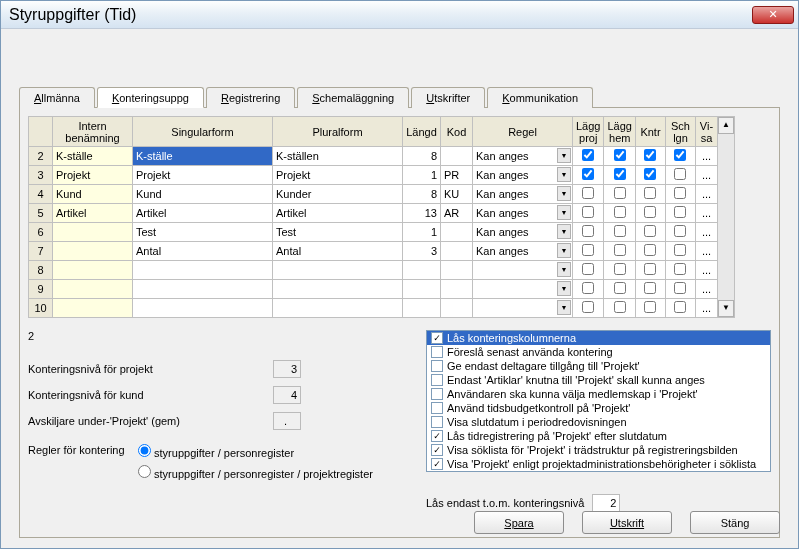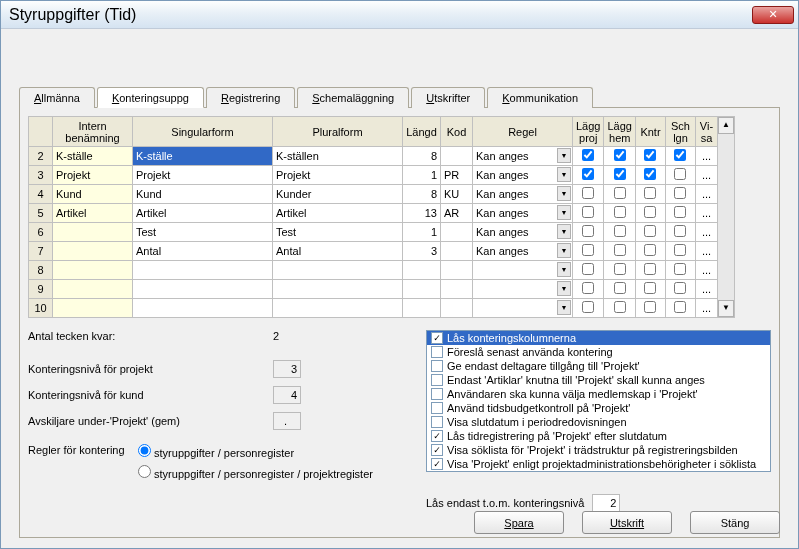--- a/index.html
+++ b/index.html
@@ -240,21 +240,20 @@
         <div class="scroll-vert">
           <div class="scroll-up">▲</div>
           <div class="scroll-track"></div>
           <div class="scroll-down">▼</div>
         </div>
       </div>
 
       <div class="lower">
         <div class="lower-left">
           <div class="field-row">
-            <label>Antal tecken kvar:</label>
             <span>2</span>
           </div>
           <div style="height:10px"></div>
           <div class="field-row">
             <label>Konteringsnivå för projekt</label>
             <input type="text" readonly="" value="3" style="">
           </div>
           <div class="field-row">
             <label>Konteringsnivå för kund</label>
             <input type="text" readonly="" value="4" style="">

